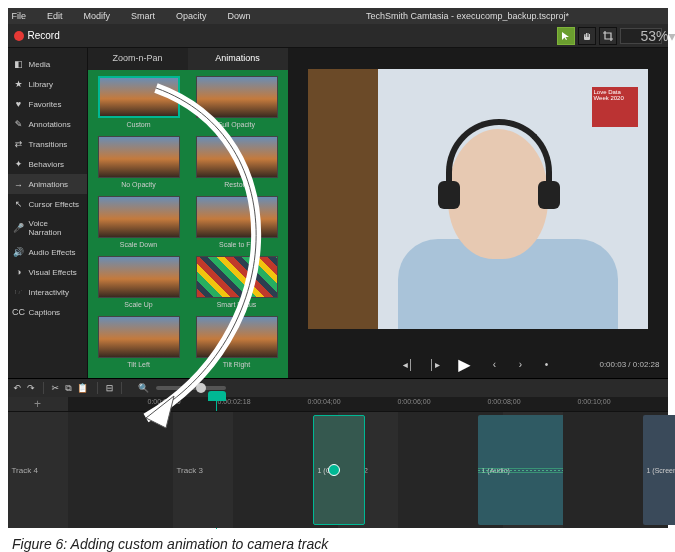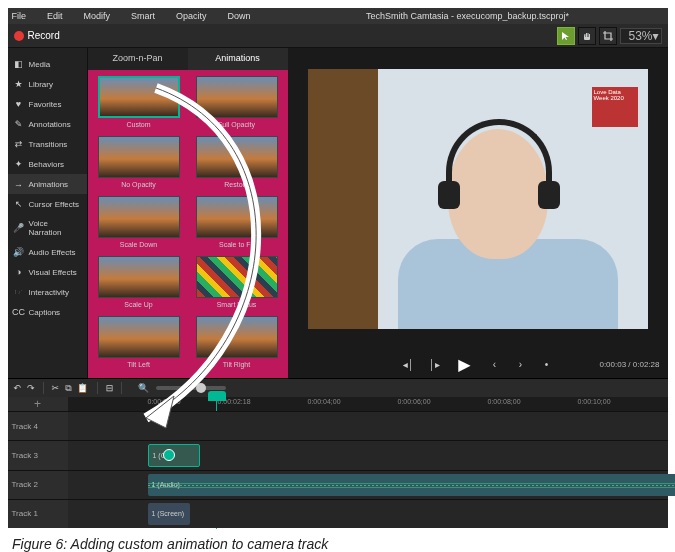--- a/index.html
+++ b/index.html
@@ -9,31 +9,31 @@
   .menubar { height: 16px; background: #333; display: flex; align-items: center; padding: 0 4px; gap: 21px; font-size: 9px; }
   .menubar .spacer { flex: 1; }
   .menubar span { color: #ddd; }
   
   .toolbar { height: 24px; background: #2a2a2a; display: flex; align-items: center; padding: 0 6px; gap: 8px; border-bottom: 1px solid #111; }
   .record-btn { display: flex; align-items: center; gap: 4px; color: #fff; }
   .rec-dot { width: 10px; height: 10px; border-radius: 50%; background: #e53935; }
   .tb-right { margin-left: auto; display: flex; align-items: center; gap: 3px; }
   .tb-btn { width: 18px; height: 18px; background: #2d2d2d; display: flex; align-items: center; justify-content: center; border: 1px solid #111; }
   .tb-btn.active { background: #6b9e2f; border-color: #7fb33a; }
-  .zoom-box { width: 42px; height: 16px; background: #222; border: 1px solid #444; font-size: 12px; display: flex; align-items: center; padding: 0 8px; color: #bbb; }
+  .zoom-box { width: 42px; height: 16px; background: #222; border: 1px solid #444; font-size: 14px; display: flex; align-items: center; padding: 0 20px; color: #bbb; }
   .chev { display:inline-block; }
   
   .main { flex: 1; display: flex; min-height: 0; }
   
   .sidebar { width: 80px; background: #222; border-right: 1px solid #111; padding-top: 6px; }
   .sb-item { display: flex; align-items: center; gap: 5px; padding: 5px 6px; font-size: 8px; color: #ccc; cursor: pointer; }
   .sb-item.active { background: #333; }
   .sb-icon { width: 10px; height: 10px; display: flex; align-items: center; justify-content: center; font-size: 9px; color: #ccc; }
   
-  .panel { width: 200px; background: #be185d; display: flex; flex-direction: column; }
+  .panel { width: 200px; background: #15803d; display: flex; flex-direction: column; }
   .tabs { display: flex; height: 22px; }
   .tab { flex: 1; display: flex; align-items: center; justify-content: center; font-size: 9px; background: #222; border-bottom: 2px solid transparent; }
   .tab.active { background: #2a2a2a; border-bottom: 2px solid #2a2a2a; color: #fff; }
   .thumbs { flex: 1; padding: 6px; overflow: hidden; }
   .trow { display: flex; gap: 8px; margin-bottom: 8px; }
   .titem { flex: 1; display: flex; flex-direction: column; align-items: center; gap: 3px; }
   .thumb { width: 82px; height: 42px; background: linear-gradient(180deg,#6b8db3 0%, #c47a3d 55%, #3a2a20 100%); border: 1px solid #444; position: relative; }
   .thumb.sel { border: 2px solid #00b894; }
   .thumb.smart { background: repeating-linear-gradient(45deg,#c0392b 0 6px,#2c3e50 6px 12px,#27ae60 12px 18px,#f1c40f 18px 24px); }
   .tl { font-size: 7px; color: #ccc; text-align: center; white-space: nowrap; }
@@ -56,21 +56,21 @@
   
   .timeline { height: 150px; background: #222; display: flex; flex-direction: column; border-top: 1px solid #000; }
   .tl-tools { height: 18px; background: #2a2a2a; display: flex; align-items: center; gap: 6px; padding: 0 6px; font-size: 9px; }
   .tl-tools .gap { width: 1px; height: 12px; background: #444; margin: 0 2px; }
   .tl-slider { width: 70px; height: 4px; background: #555; border-radius: 2px; position: relative; }
   .tl-slider::after { content:""; position:absolute; left:40px; top:-3px; width:10px; height:10px; background:#ccc; border-radius:50%; }
   .ruler { height: 14px; background: #1c1c1c; position: relative; font-size: 7px; color: #888; }
   .ruler span { position: absolute; top: 1px; }
   .playhead { position:absolute; left:148px; top:0; bottom:-118px; width:1px; background:#00b894; }
   .playhead::before { content:""; position:absolute; left:-8px; top:-6px; width:18px; height:10px; background:#00b894; border-radius:3px 3px 0 0; }
-  .tracks { flex: 1; display: flex; flex-direction: column; position: relative; }
+  .tracks { flex: 1; display: flex; flex-direction: row; position: relative; }
   .track { flex: 1; display: flex; border-top: 1px solid #111; }
   .thdr { width: 60px; background: #2d2d2d; display: flex; align-items: center; padding: 0 4px; font-size: 8px; color: #aaa; }
   .tlane { flex: 1; position: relative; background: #262626; }
   .clip { position: absolute; top: 3px; bottom: 3px; border-radius: 2px; display: flex; align-items: center; padding: 0 4px; font-size: 7px; overflow: hidden; }
   .clip.vid { left: 80px; width: 52px; background: #35584f; border: 1px solid #00b894; }
   .clip.aud { left: 80px; width: 540px; background: #2f5a63; }
   .clip.scr { left: 80px; width: 42px; background: #3a4a5a; }
   .wave { position:absolute; left:0; right:0; top:50%; height:1px; background:repeating-linear-gradient(90deg,#6fa 0 2px,transparent 2px 4px); box-shadow:0 -2px 0 #4c8, 0 2px 0 #4c8; opacity:.5; }
   .anim-dot { position:absolute; left:95px; top:50%; transform:translateY(-50%); width:12px; height:12px; background:#00b894; border-radius:50%; border:1px solid #fff; }
   .add-trk { width: 60px; height: 14px; background:#2d2d2d; color:#888; font-size:12px; display:flex; align-items:center; justify-content:center; }

